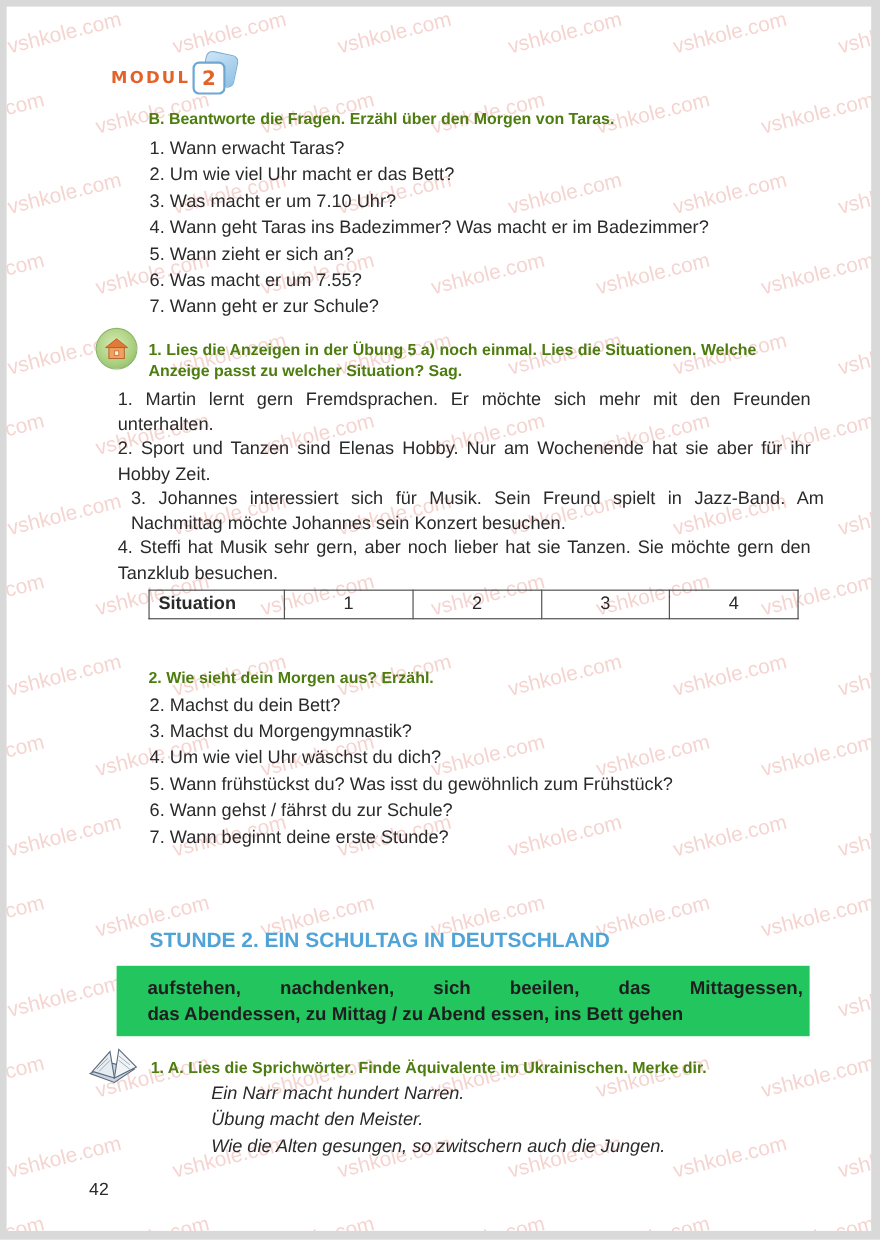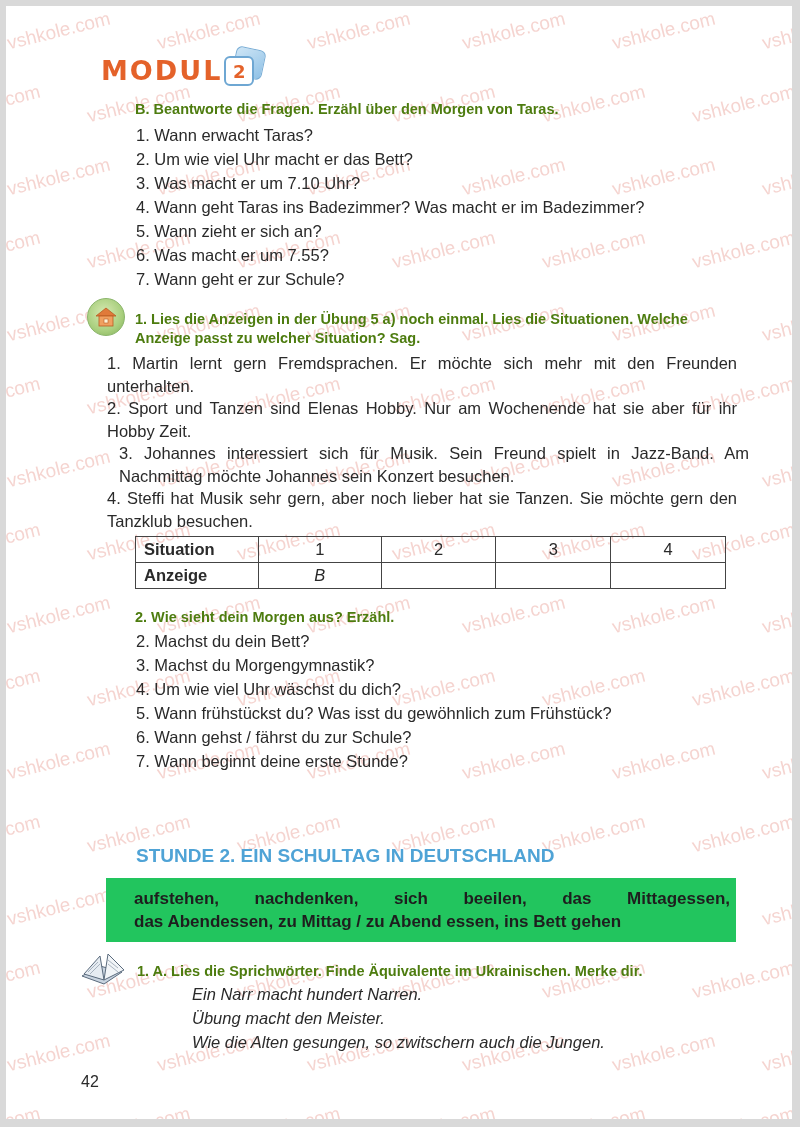--- a/index.html
+++ b/index.html
@@ -25,21 +25,21 @@
       font-family: "Liberation Sans", sans-serif;
     }
     .content { position: absolute; inset: 0; z-index: 1; color: #2a2a2a; }
 
     .modul {
       position: absolute; left: 95px; top: 46px;
       display: flex; align-items: center;
     }
     .modul-text {
       font-family: "DejaVu Sans", sans-serif;
-      font-weight: bold; font-size: 27px;
+      font-weight: bold; font-size: 15px;
       color: #e4622a; letter-spacing: 2px;
     }
     .modul-badge {
       position: relative; width: 46px; height: 36px; margin-left: 2px;
     }
     .modul-badge .back {
       position: absolute; left: 10px; top: -4px; width: 28px; height: 28px;
       border-radius: 6px; background: linear-gradient(135deg,#cfe6f6,#8fc1e6);
       border: 1px solid #7aaed6; transform: rotate(12deg);
     }
@@ -256,27 +256,20 @@
 
     <table class="sit">
       <tbody>
           <tr>
         <td class="rowhead">Situation</td>
         <td>1</td>
         <td>2</td>
         <td>3</td>
         <td>4</td>
       </tr>
-      <tr>
-        <td class="rowhead">Anzeige</td>
-        <td class="italic">B</td>
-        <td></td>
-        <td></td>
-        <td></td>
-      </tr>
     </tbody>
       </table>
 
     <div class="heading-b" style="left:129px; top:603px;">2. Wie sieht dein Morgen aus? Erzähl.</div>
     <ul class="qlist" style="left:130px; top:623px;">
       <li>2. Machst du dein Bett?</li>
       <li>3. Machst du Morgengymnastik?</li>
       <li>4. Um wie viel Uhr wäschst du dich?</li>
       <li>5. Wann frühstückst du? Was isst du gewöhnlich zum Frühstück?</li>
       <li>6. Wann gehst / fährst du zur Schule?</li>

